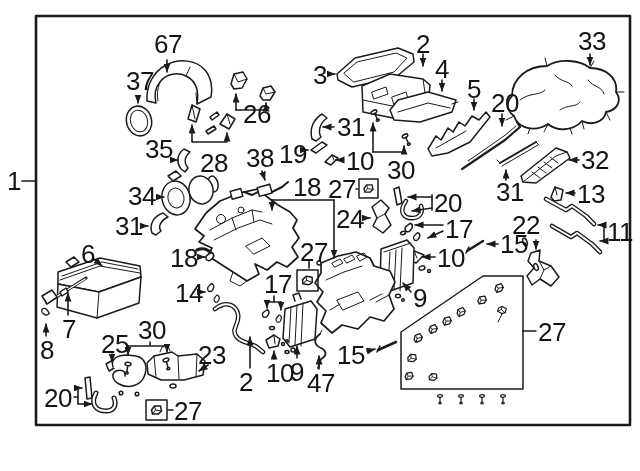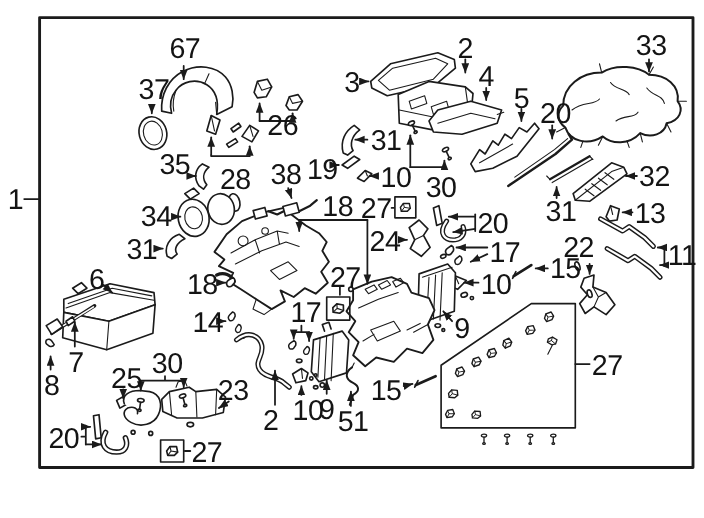--- a/index.html
+++ b/index.html
@@ -452,16 +452,16 @@
   <div class="callout" style="left:101px;top:331px">25</div>
   <div class="callout" style="left:138px;top:317px">30</div>
   <div class="callout" style="left:198px;top:342px">23</div>
   <div class="callout" style="left:239px;top:369px">2</div>
   <div class="callout" style="left:44px;top:385px">20</div>
   <div class="callout" style="left:174px;top:398px">27</div>
   <div class="callout" style="left:264px;top:271px">17</div>
   <div class="callout" style="left:300px;top:239px">27</div>
   <div class="callout" style="left:266px;top:360px">10</div>
   <div class="callout" style="left:290px;top:359px">9</div>
-  <div class="callout" style="left:307px;top:370px">51</div>
+  <div class="callout" style="left:307px;top:370px">47</div>
   <div class="callout" style="left:337px;top:342px">15</div>
   <div class="callout" style="left:538px;top:319px">27</div>
 </div>
 
 </body></html>

